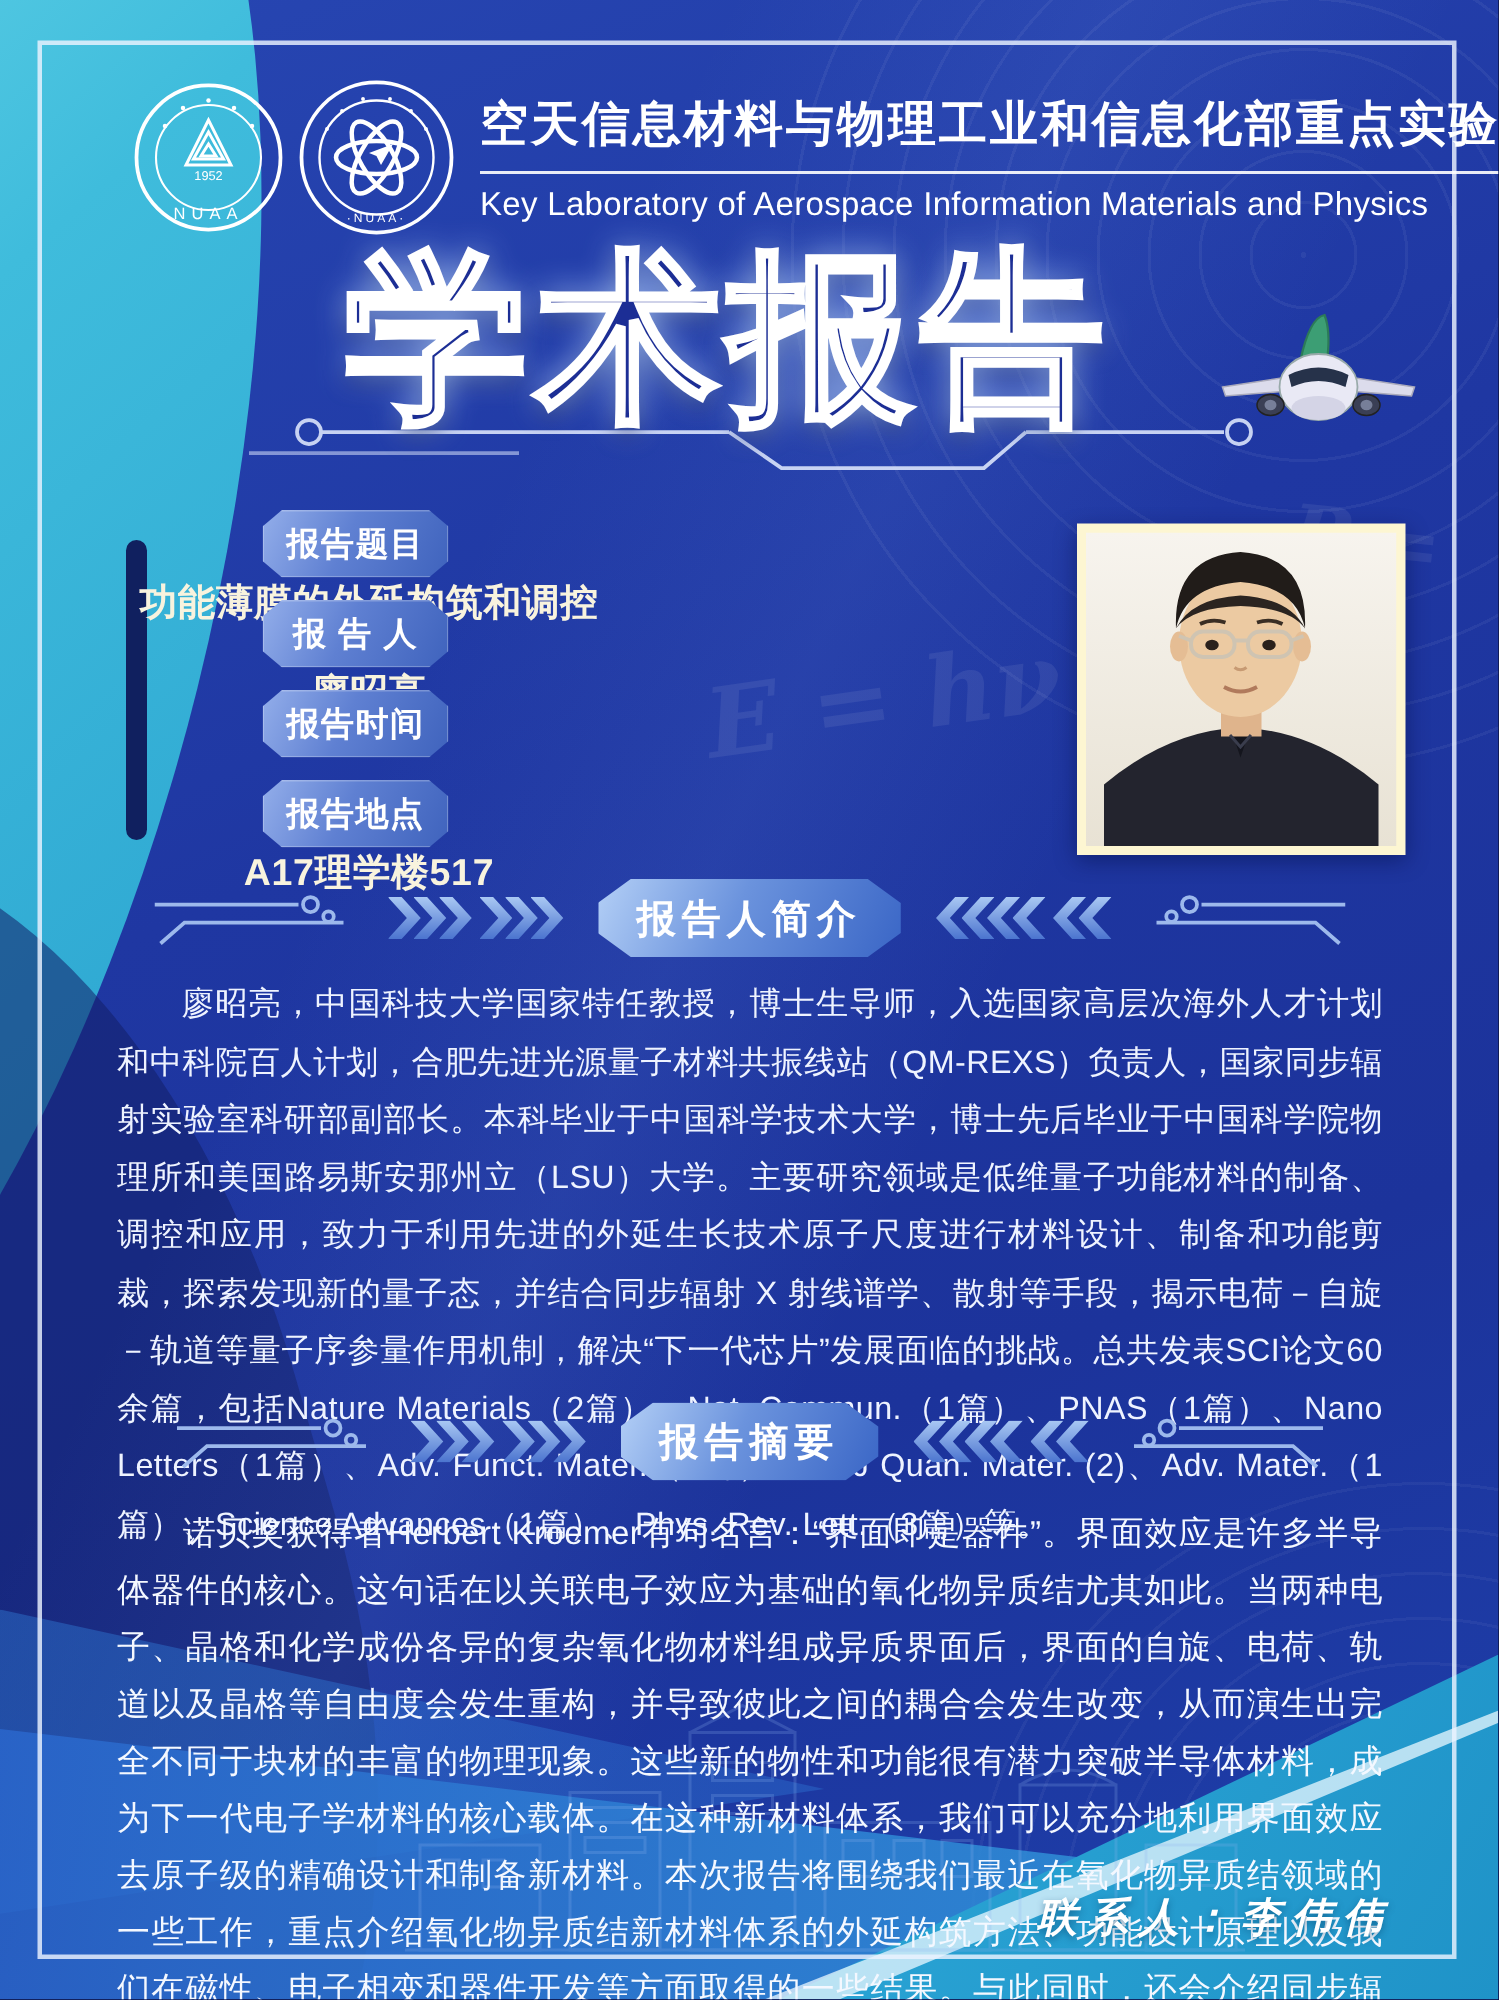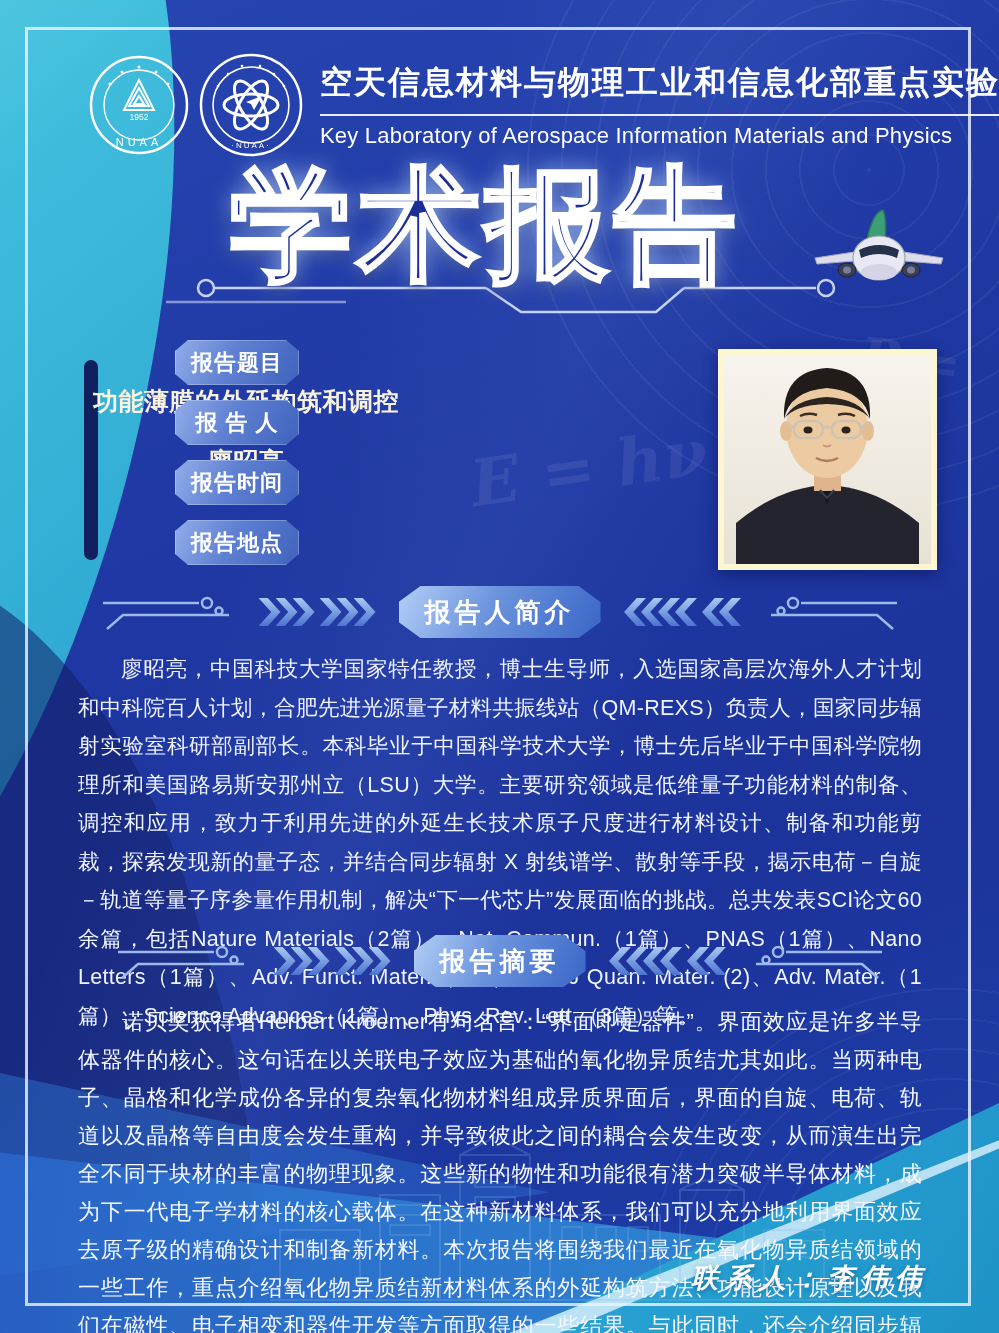--- a/index.html
+++ b/index.html
@@ -258,20 +258,21 @@
     </div>
     <div class="info-row">
       <div class="info-badge">报 告 人</div>
       <div class="info-value">廖昭亮</div>
     </div>
     <div class="info-row">
       <div class="info-badge">报告时间</div>
     </div>
     <div class="info-row">
       <div class="info-badge">报告地点</div>
+      <div class="info-value">A17理学楼517</div>
     </div>
   </div>
 
   <div class="photo">
     <svg width="207" height="209" viewBox="0 0 207 209">
       <defs>
         <linearGradient id="pbg" x1="0" y1="0" x2="0" y2="1">
           <stop offset="0" stop-color="#f7f4ee"></stop>
             <stop offset="1" stop-color="#e8e2d4"></stop>
         </linearGradient>

